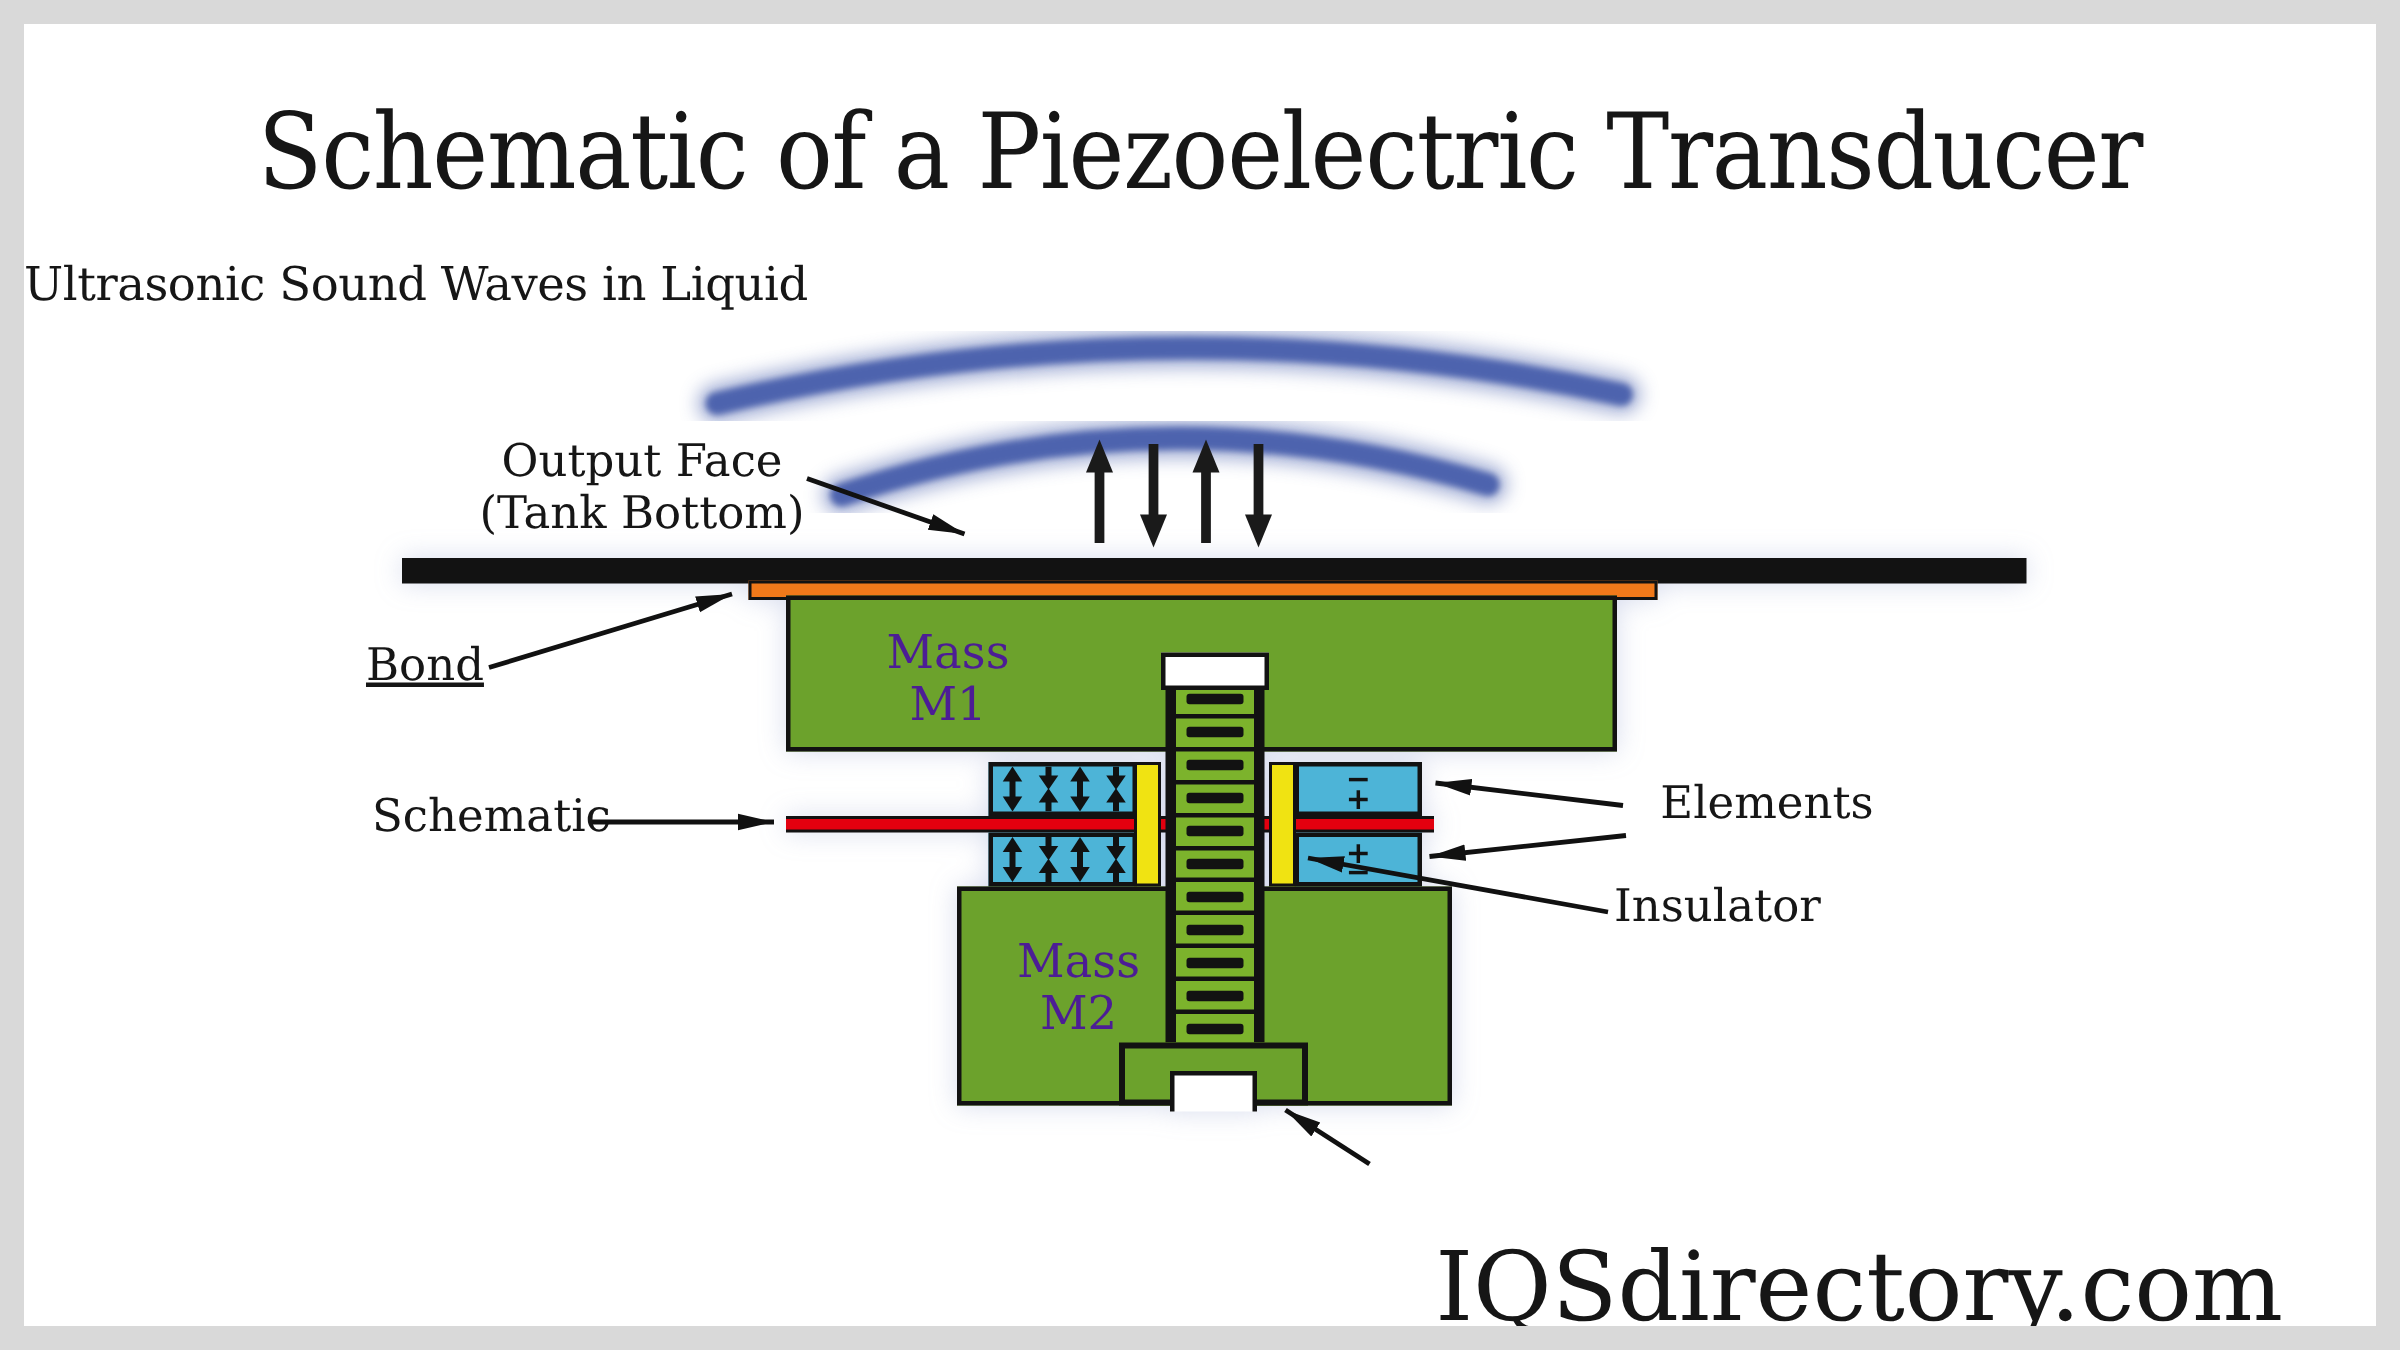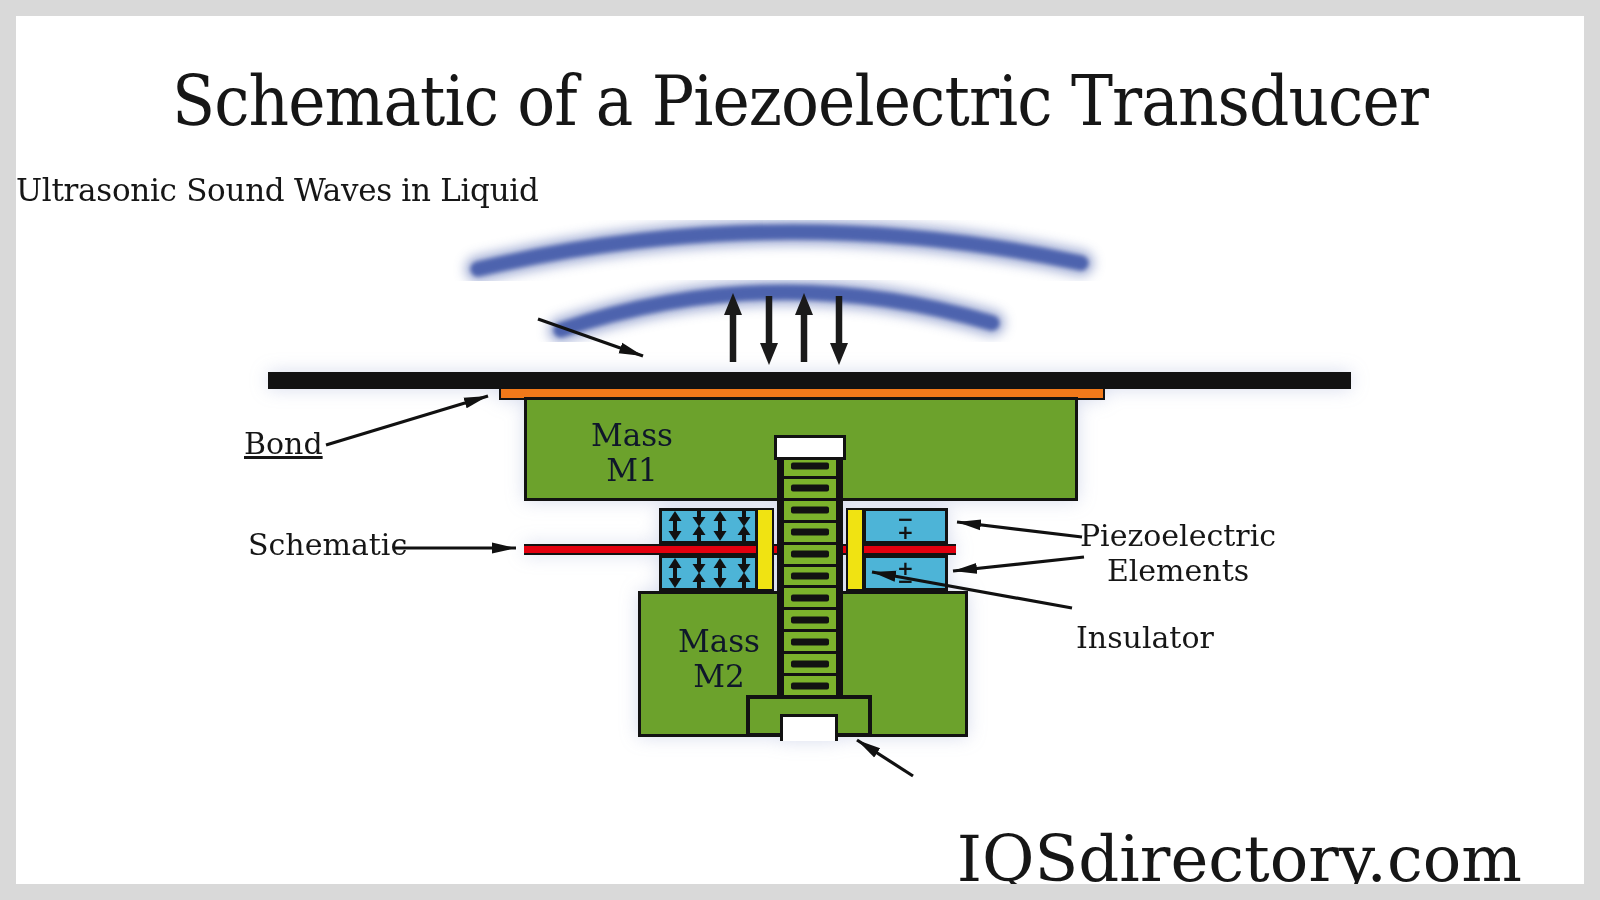--- a/index.html
+++ b/index.html
@@ -8,21 +8,21 @@
           font-family:"DejaVu Serif","Liberation Serif",serif;color:#161616;}
   
   .title{position:absolute;left:0;right:0;top:44px;text-align:center;
          font-size:70px;font-weight:500;letter-spacing:-1px;
          transform:scaleX(.9);transform-origin:center;white-space:nowrap;}
   .wave-label{position:absolute;left:0;right:0;top:156px;text-align:left;
               font-size:31px;letter-spacing:-.3px;}
   .lbl{position:absolute;font-size:30px;line-height:35px;white-space:nowrap;z-index:7;}
   .lbl.center{text-align:center;}
   .watermark{position:absolute;top:806px;right:62px;font-size:64px;z-index:7;}
-  .mass-text{position:absolute;text-align:center;font-size:31px;line-height:35px;color:#0f172a;}
+  .mass-text{position:absolute;text-align:center;font-size:31px;line-height:35px;color:#4c1d95;}
   
   .shapes{position:absolute;inset:0;z-index:2;
           filter:drop-shadow(0 0 9px rgba(110,130,190,.28));}
   .abs{position:absolute;box-sizing:border-box;}
   .tank{left:252px;top:356px;width:1083px;height:17px;background:#121212;}
   .bond-strip{left:483px;top:371px;width:606px;height:13px;
               background:var(--bond-orange);border:2px solid #121212;}
   .m1{left:508px;top:381px;width:554px;height:104px;
       background:var(--mass-green);border:3px solid #121212;}
   .m2{left:622px;top:575px;width:330px;height:146px;
@@ -220,22 +220,25 @@
       <line class="ann" x1="522" y1="303" x2="627" y2="340" marker-end="url(#ah)"></line>
       <line class="ann" x1="310" y1="429" x2="472" y2="380" marker-end="url(#ah)"></line>
       <line class="ann" x1="378" y1="532" x2="500" y2="532" marker-end="url(#ah)"></line>
       <line class="ann" x1="1066" y1="521" x2="941" y2="506" marker-end="url(#ah)"></line>
       <line class="ann" x1="1068" y1="541" x2="937" y2="555" marker-end="url(#ah)"></line>
       <line class="ann" x1="1056" y1="592" x2="856" y2="556" marker-end="url(#ah)"></line>
       <line class="ann" x1="897" y1="760" x2="841" y2="724" marker-end="url(#ah)"></line>
     </g>
   </svg>
 
+  <div class="lbl center" style="left:302px;top:274px;width:220px;">
+    <div>Output Face</div>
+    <div>(Tank Bottom)</div>
+  </div>
   <div class="lbl" style="left:228px;top:410px;text-decoration:underline;">Bond</div>
   <div class="lbl" style="left:232px;top:511px;">Schematic</div>
   <div class="lbl center" style="left:1062px;top:502px;width:200px;">
-    <div>Piezoelectric</div>
     <div>Elements</div>
   </div>
-  <div class="lbl" style="left:1060px;top:604px;">Insulator</div>
+  <div class="lbl" style="left:1060px;top:571px;">Insulator</div>
 
   <div class="watermark">IQSdirectory.com</div>
 </div>
 
 </body></html>

